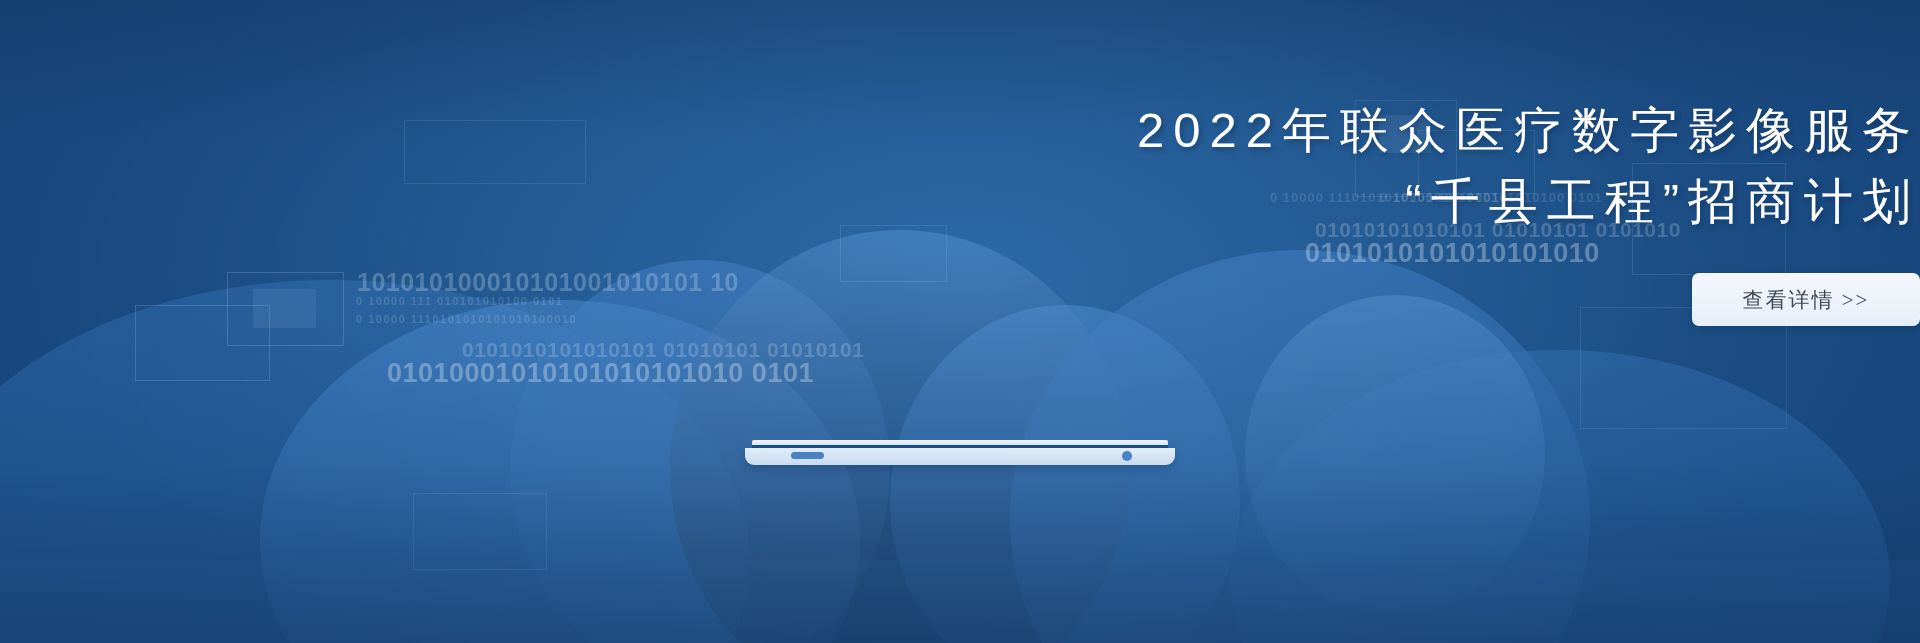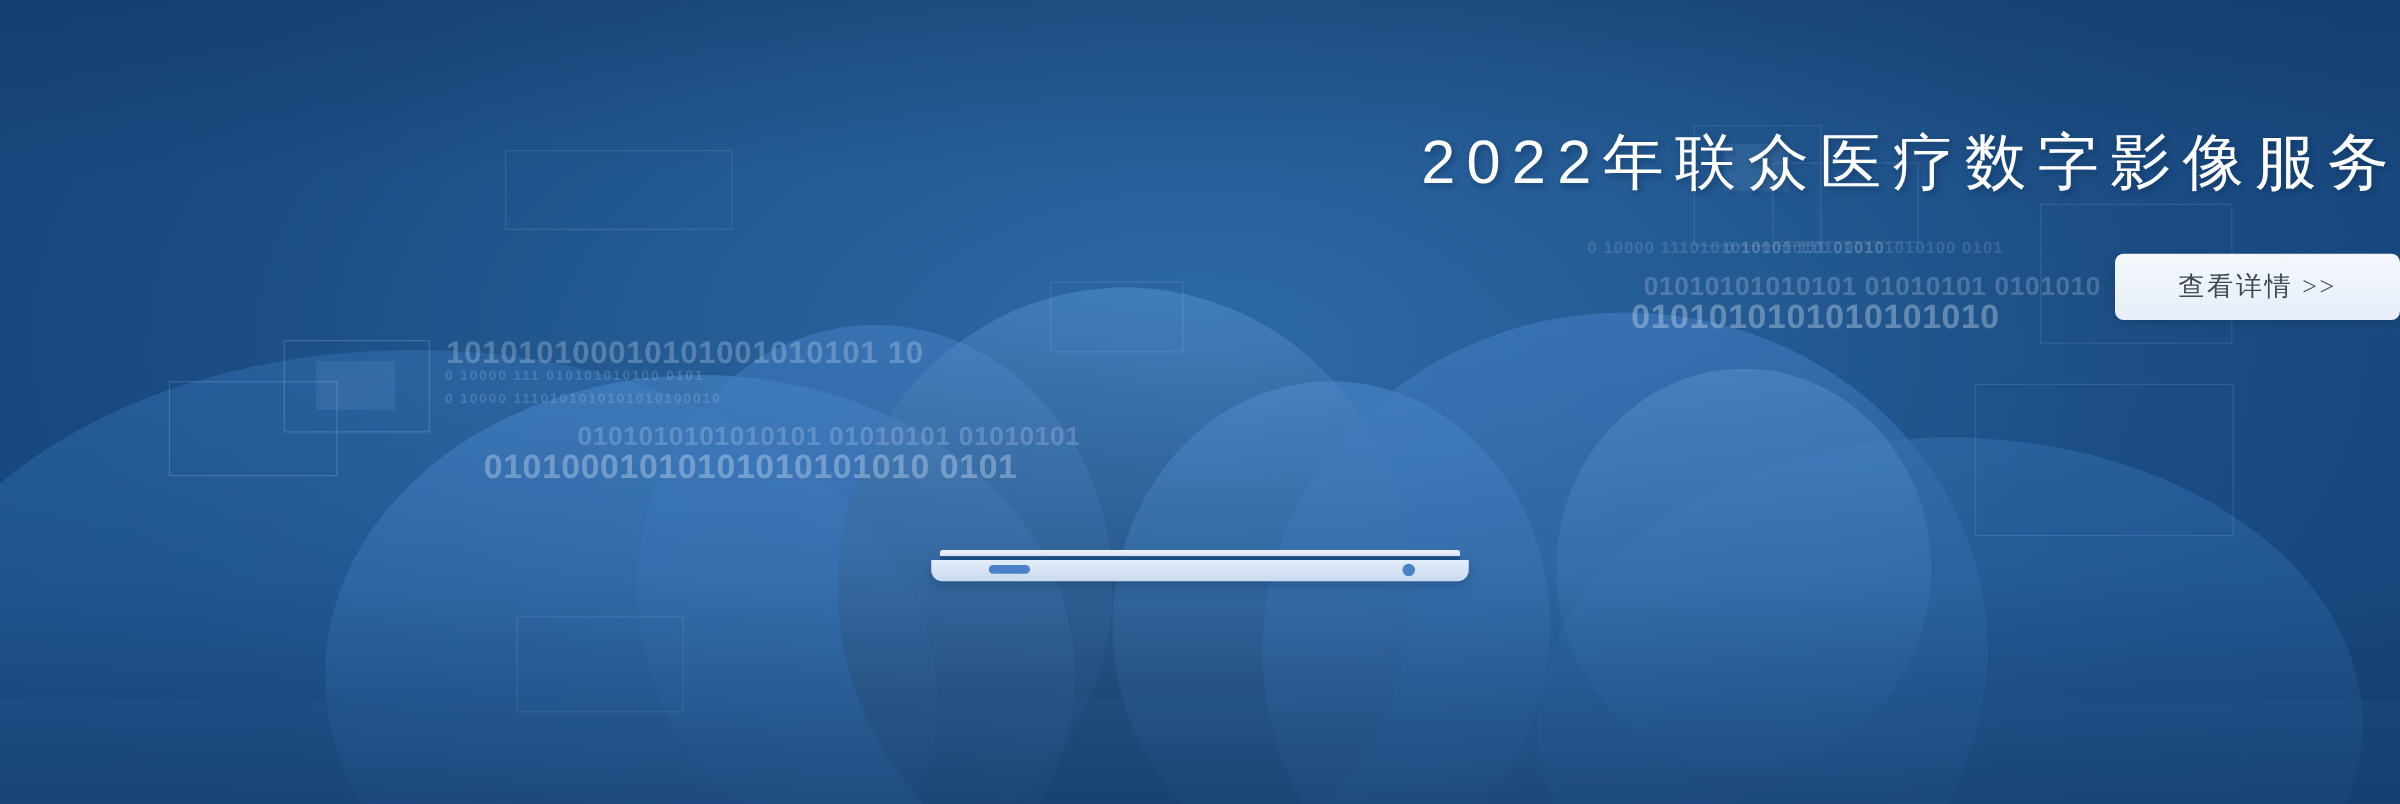--- a/index.html
+++ b/index.html
@@ -221,20 +221,21 @@
   <div class="binary bin-c" style="left:387px; top:358px;">01010001010101010101010      0101</div>
   <div class="binary bin-d" style="left:1315px; top:218px;">01010101010101 01010101 0101010</div>
   <div class="binary bin-c" style="left:1305px; top:238px;">0101010101010101010</div>
   <div class="binary bin-e" style="left:1270px; top:190px;">0 10000 1110101010101010100010</div>
   <div class="binary bin-e" style="left:1380px; top:190px;">0 10000 111          010101010100    0101</div>
 
   <div class="vignette"></div>
 
   <div class="content">
     <div class="headline headline-1">2022年联众医疗数字影像服务</div>
+    <div class="headline headline-2">“千县工程”招商计划</div>
 
     <button class="cta">查看详情 &gt;&gt;</button>
   </div>
 
   <div class="device">
     <div class="device-lid"></div>
     <div class="device-gap"></div>
     <div class="device-base"></div>
     <div class="device-trackpad"></div>
     <div class="device-dot"></div>

